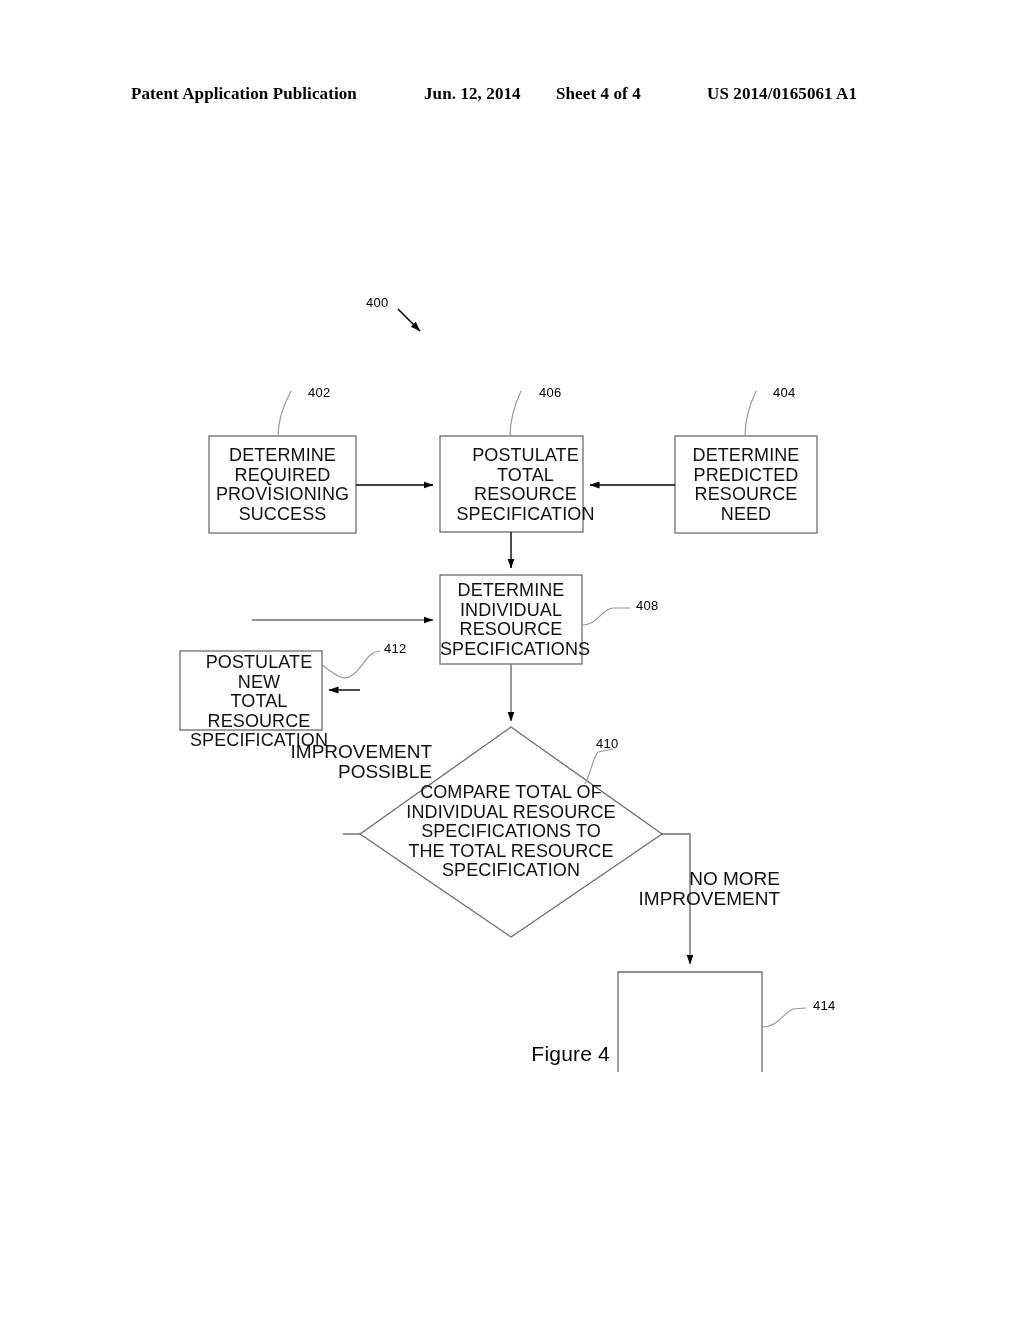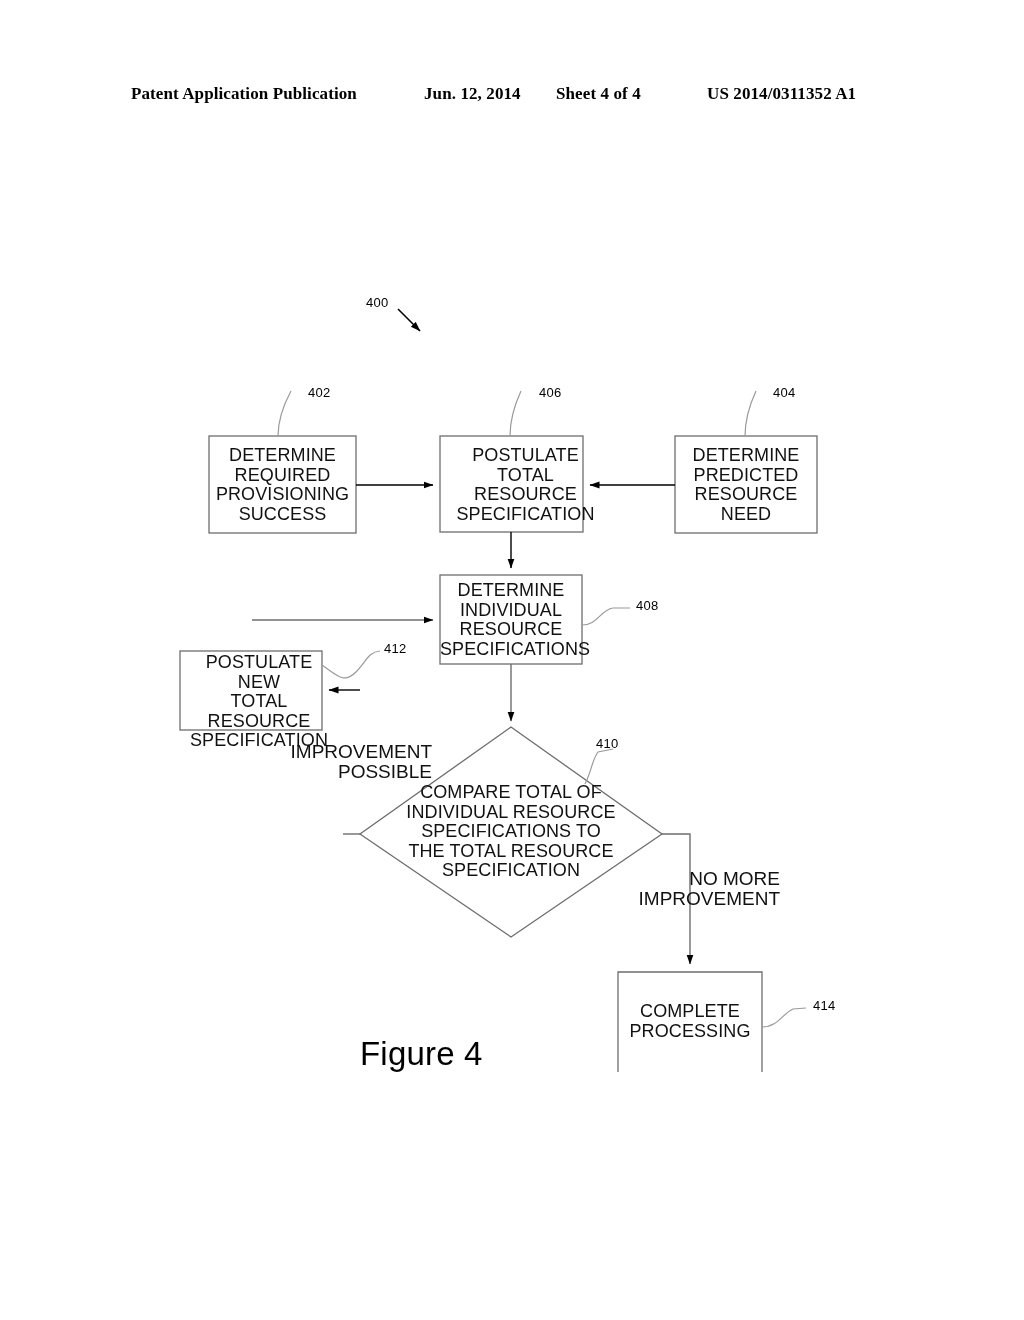--- a/index.html
+++ b/index.html
@@ -78,35 +78,35 @@
     line-height: 19.5px;
     color: #111111;
     white-space: pre-line;
   }
 
   .figure-caption {
     position: absolute;
     left: 360px;
     top: 1035px;
     width: 250px;
-    text-align: left;
-    font-size: 33px;
+    text-align: right;
+    font-size: 21px;
     line-height: 38px;
     color: #000000;
     letter-spacing: 0.2px;
   }
 </style>
 </head>
 <body>
 
 <div class="page-header">
   <span class="hdr-pub">Patent Application Publication</span>
   <span class="hdr-date">Jun. 12, 2014</span>
   <span class="hdr-sheet">Sheet 4 of 4</span>
-  <span class="hdr-num">US 2014/0311352 A1</span>
+  <span class="hdr-num">US 2014/0165061 A1</span>
 </div>
 
 <div class="figure-canvas">
 
   <svg viewBox="0 0 1024 1320" xmlns="http://www.w3.org/2000/svg">
     <defs>
       <marker id="arrowFill" markerWidth="11" markerHeight="11" refX="9.5" refY="4" orient="auto" markerUnits="userSpaceOnUse">
         <path d="M0,0.5 L10,4 L0,7.5 z" fill="#000000"></path>
       </marker>
       <marker id="arrowFillSm" markerWidth="10" markerHeight="10" refX="8.6" refY="3.6" orient="auto" markerUnits="userSpaceOnUse">
@@ -187,22 +187,20 @@
 TOTAL
 RESOURCE
 SPECIFICATION</div>
 
   <div class="node-text" style="left:386px; top:783px; width:250px;">COMPARE TOTAL OF
 INDIVIDUAL RESOURCE
 SPECIFICATIONS TO
 THE TOTAL RESOURCE
 SPECIFICATION</div>
 
-  <div class="node-text" style="left:618px; top:1002px; width:144px;">COMPLETE
-PROCESSING</div>
 
   <div class="edge-label" style="left:262px; top:742px; width:170px;">IMPROVEMENT
 POSSIBLE</div>
 
   <div class="edge-label" style="left:620px; top:869px; width:160px;">NO MORE
 IMPROVEMENT</div>
 
   <div class="ref-num" style="left:366px; top:295px;">400</div>
 
   <div class="ref-num" style="left:308px; top:385px;">402</div>

